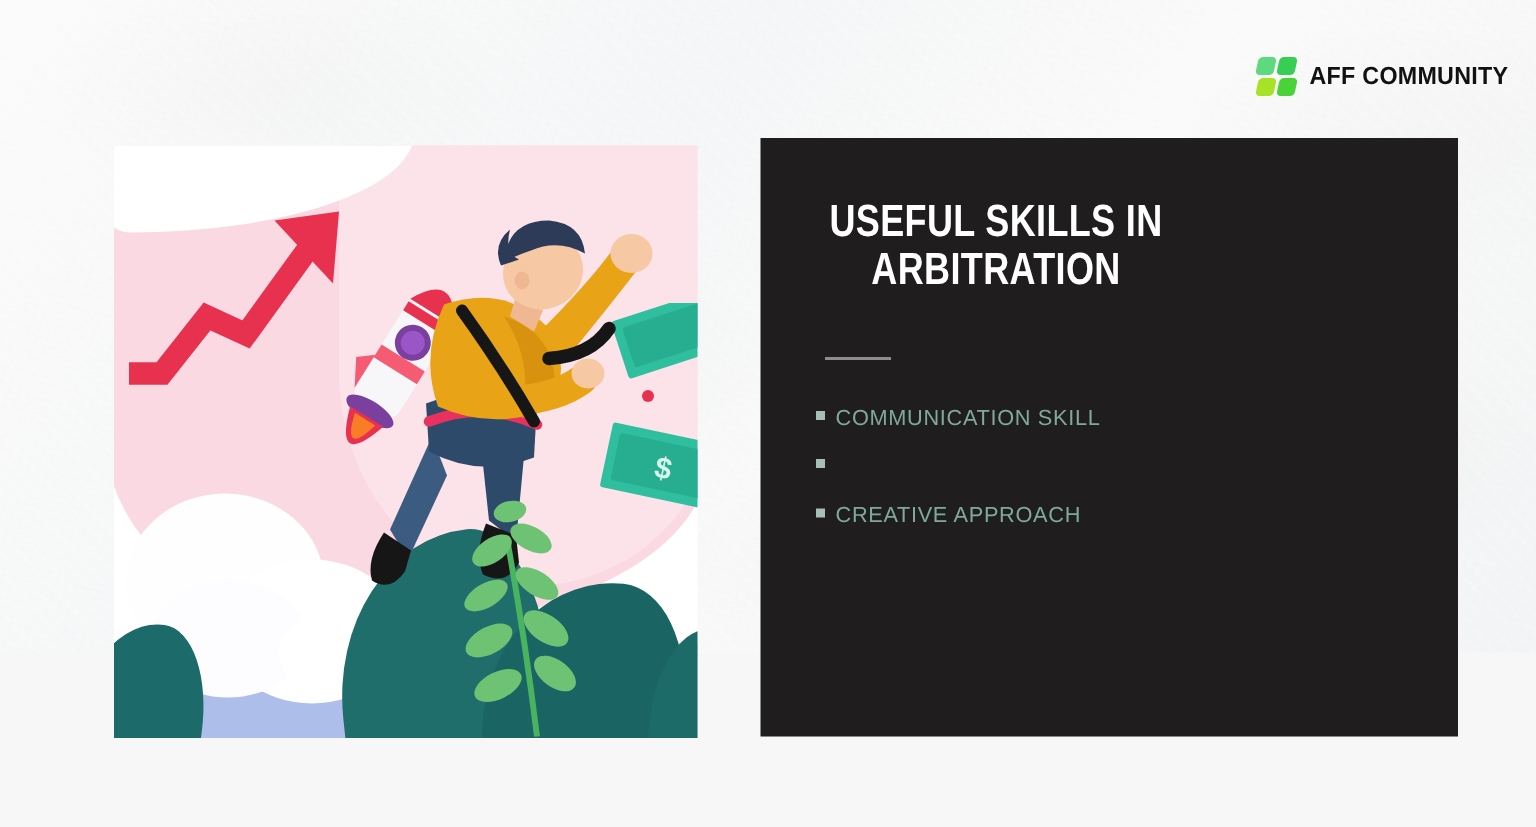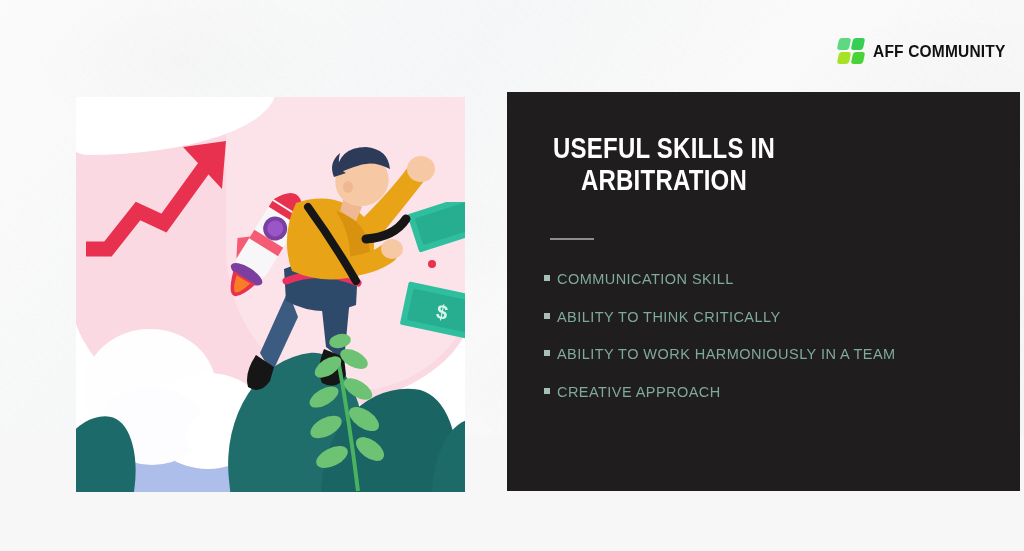--- a/index.html
+++ b/index.html
@@ -168,21 +168,20 @@
 
   
   #panel {
     position: absolute;
     left: 507px;
     top: 92px;
     width: 465px;
     height: 399px;
     background: #1f1d1d;
     z-index: 4;
-    padding-left: 48px;
   }
   #panel-inner {
     position: absolute;
     left: 21px;
     top: 0;
     width: 424px;
     height: 399px;
   }
   #panel-title {
     position: absolute;
@@ -380,27 +379,22 @@
       <ul id="bullet-list">
 
         <li>
           <span class="bullet-sq"></span>
           <span class="bullet-label">COMMUNICATION SKILL</span>
         </li>
 
 
         <li>
           <span class="bullet-sq"></span>
-          <span class="bullet-label">ABILITY TO THINK CRITICALLY</span>
         </li>
 
-        <li>
-          <span class="bullet-sq"></span>
-          <span class="bullet-label">ABILITY TO WORK HARMONIOUSLY IN A TEAM</span>
-        </li>
 
         <li>
           <span class="bullet-sq"></span>
           <span class="bullet-label">CREATIVE APPROACH</span>
         </li>
 
       </ul>
     </div>
   </div>
 

